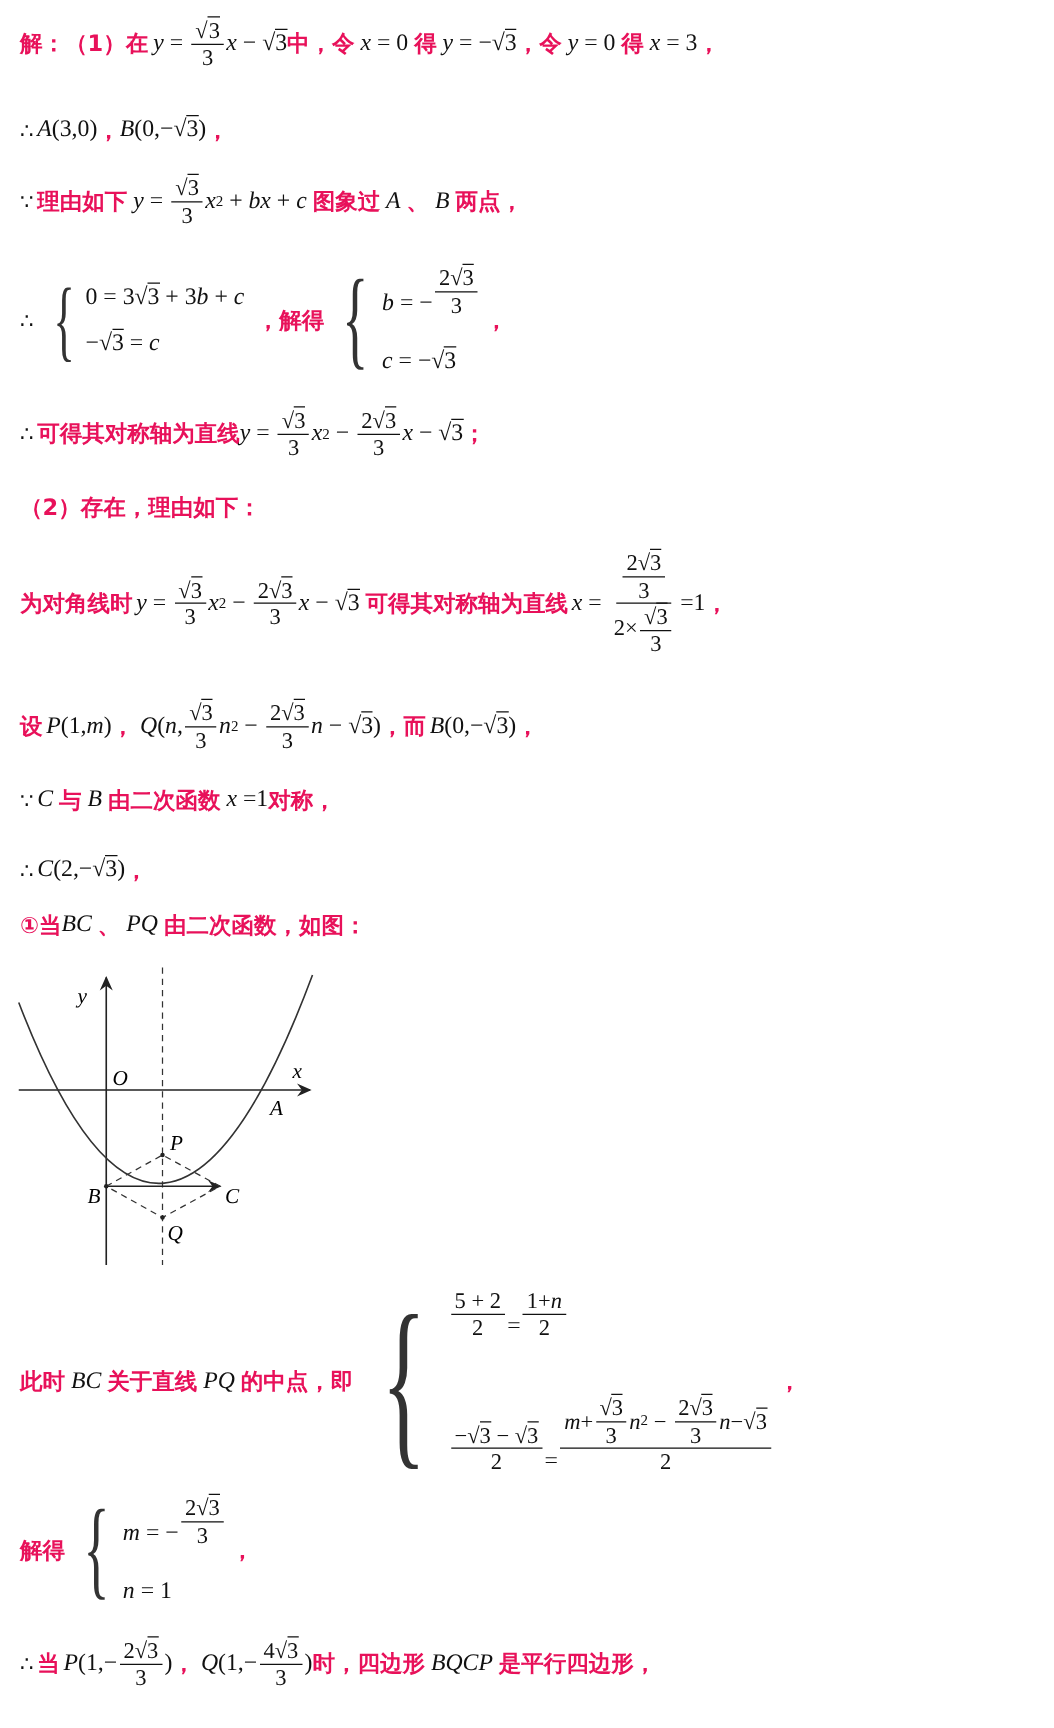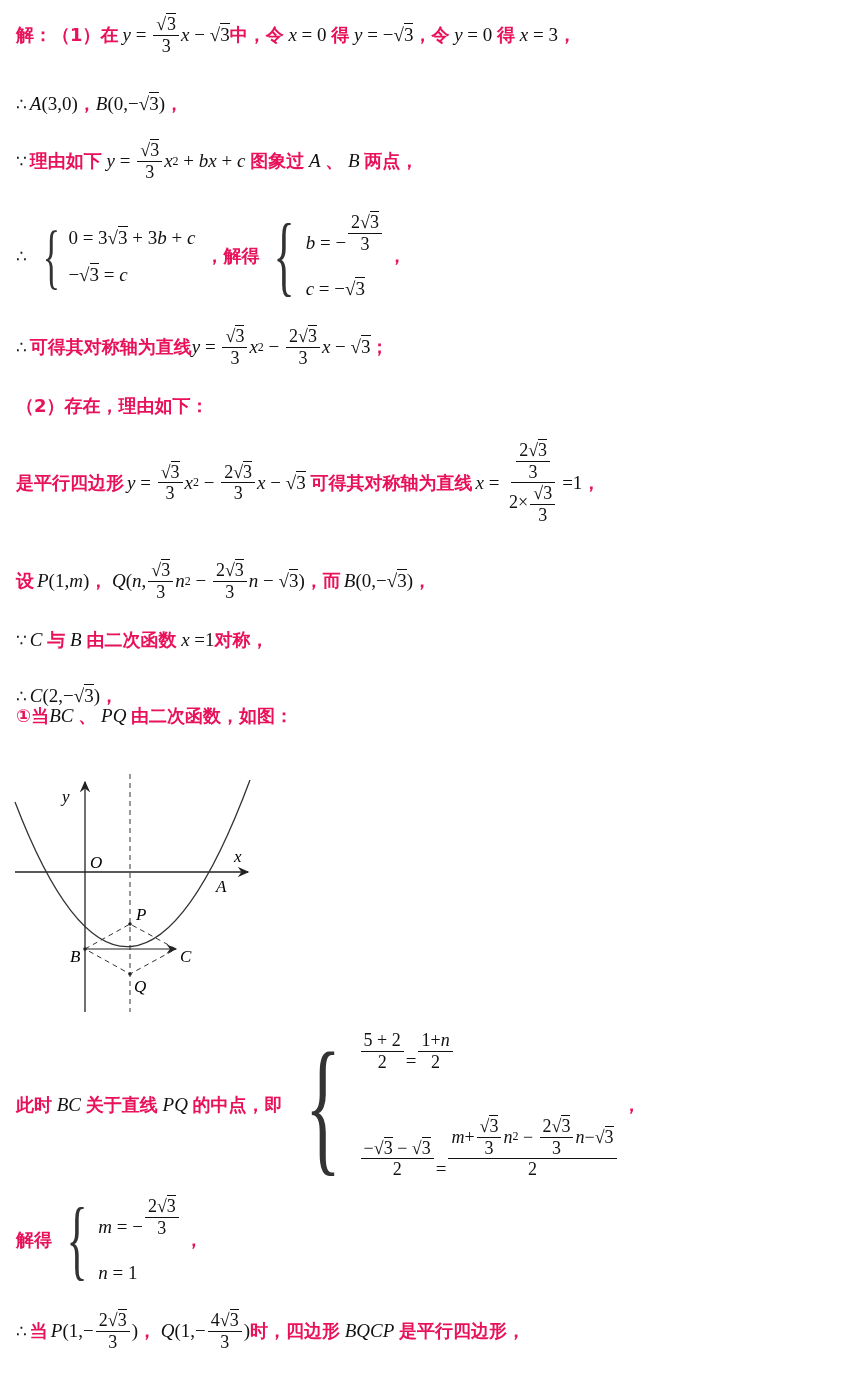--- a/index.html
+++ b/index.html
@@ -124,21 +124,21 @@
   <span class="m i">x</span>
     <span class="m">&nbsp;−&nbsp;√<span style="border-top:1px solid #111">3</span></span>
   <span class="cn">；</span>
 </div>
 
 <div class="line" style="top:394px;">
   <span class="cn">（2）存在，理由如下：</span>
 </div>
 
 <div class="line" style="top:440px;">
-  <span class="cn">是平行四边形</span>
+  <span class="cn">为对角线时</span>
   <span class="m i" style="margin-left:3px;">y</span>
     <span class="m">&nbsp;=&nbsp;</span>
   <span class="frac">
       <span class="num">√<span style="border-top:1px solid #111">3</span></span>
       <span class="den">3</span>
     </span>
   <span class="m i">x</span>
     <span class="sup">2</span>
     <span class="m">&nbsp;−&nbsp;</span>
   <span class="frac">
@@ -201,21 +201,21 @@
   <span class="cn">对称，</span>
 </div>
 
 <div class="line" style="top:684px;">
   <span class="m therefore">∴</span>
   <span class="m i">C</span>
     <span class="m">(2,−√<span style="border-top:1px solid #111">3</span>)</span>
   <span class="cn">，</span>
 </div>
 
-<div class="line" style="top:704px;">
+<div class="line" style="top:728px;">
   <span class="cn">①当</span>
   <span class="m i">BC&nbsp;</span>
     <span class="cn">、</span>
   <span class="m i">&nbsp;PQ&nbsp;</span>
     <span class="cn">由二次函数，如图：</span>
 </div>
 
 <svg style="position:absolute; left:10px; top:772px;" width="260" height="245" viewBox="0 0 260 245">
   <defs>
     <marker id="arr" markerWidth="10" markerHeight="10" refX="8" refY="5" orient="auto">

